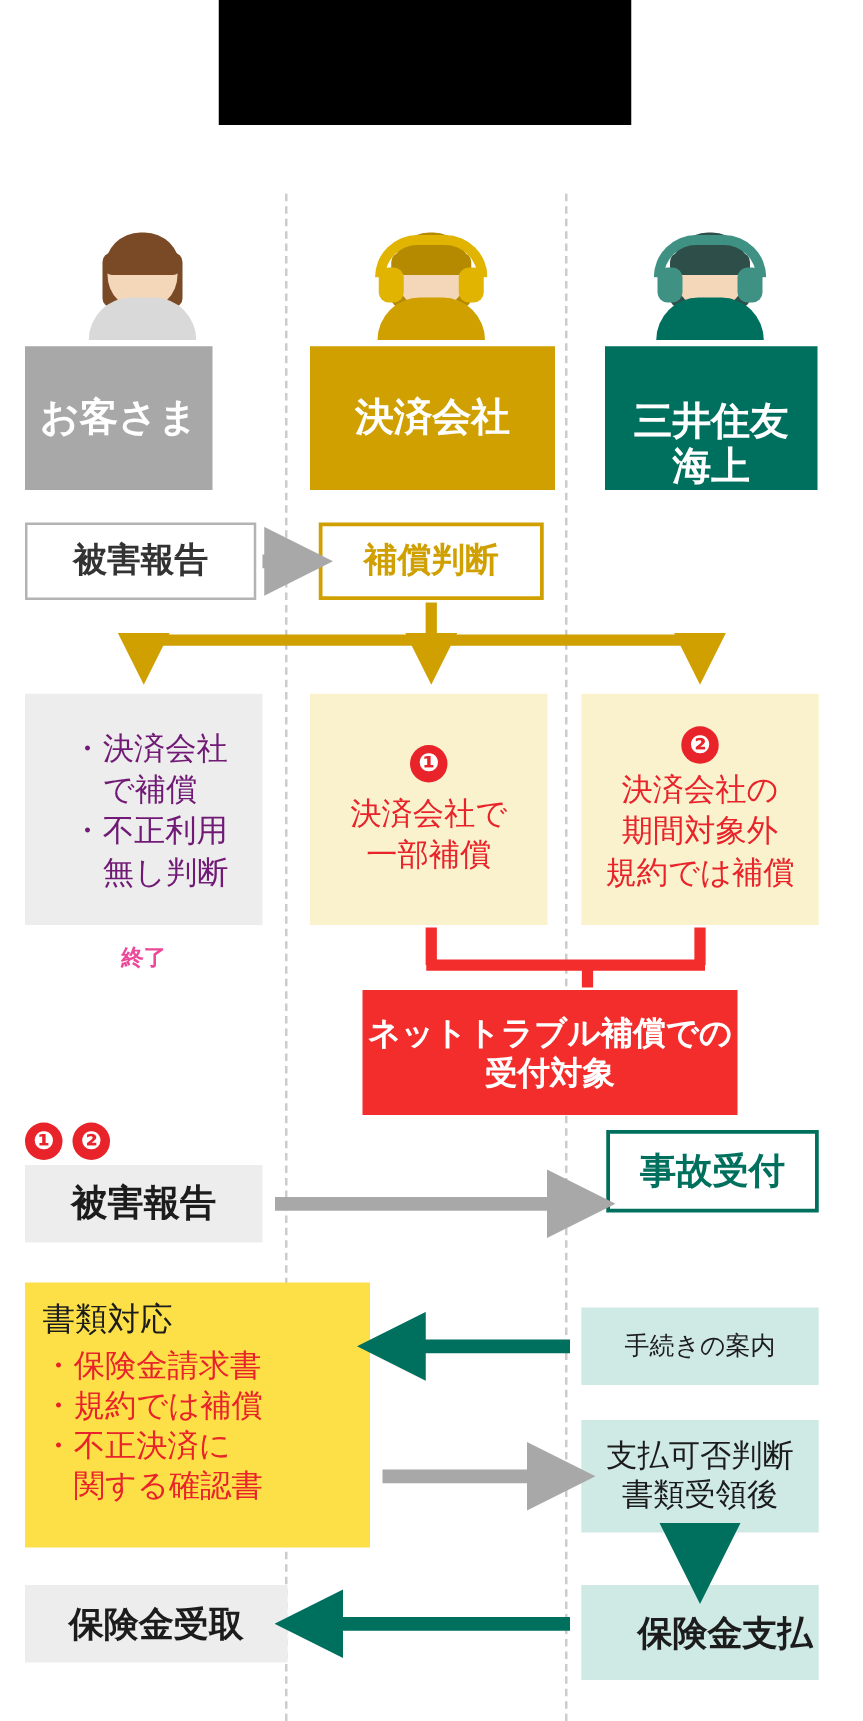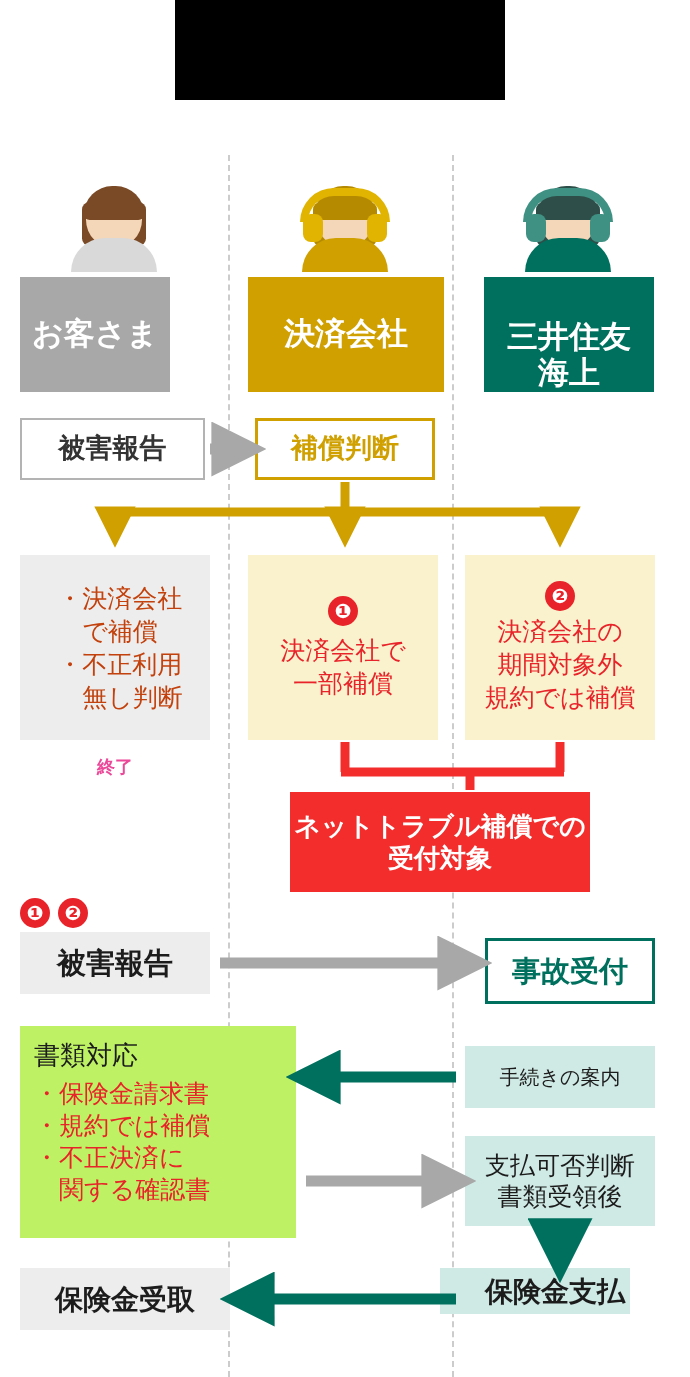--- a/index.html
+++ b/index.html
@@ -99,21 +99,21 @@
     border: 3px solid #cfa000; background: #ffffff;
     color: #cfa000; font-size: 27px; font-weight: bold;
   }
 
   
   .br1 { left: 20px; top: 555px; width: 190px; height: 185px; background:#ededed; }
   .br2 { left: 248px; top: 555px; width: 190px; height: 185px; background:#faf2cd; }
   .br3 { left: 465px; top: 555px; width: 190px; height: 185px; background:#faf2cd; }
 
   .br-text { font-size: 25px; }
-  .br1-text { color: #c2410c; text-align: left; padding-left: 10px; }
+  .br1-text { color: #701a75; text-align: left; padding-left: 10px; }
   .red-text { color: #e8232a; }
 
   .circnum {
     display: inline-block; width: 30px; height: 30px; line-height: 30px;
     border-radius: 50%; background: #e8232a; color: #ffffff;
     font-size: 20px; font-weight: bold; text-align: center;
   }
 
   .end-label {
     left: 20px; top: 748px; width: 190px; height: 40px;
@@ -125,42 +125,42 @@
     background: #f32c2c; color: #ffffff; font-size: 26px; font-weight: bold;
   }
 
   .nums-badge { left: 20px; top: 898px; width: 120px; height: 36px; display:flex; gap:8px; }
 
   .rep2 {
     left: 20px; top: 932px; width: 190px; height: 62px;
     background: #ededed; color: #1c1c1c; font-size: 29px; font-weight: bold;
   }
   .accept {
-    left: 485px; top: 938px; width: 170px; height: 66px;
+    left: 485px; top: 904px; width: 170px; height: 66px;
     font-size: 29px; font-weight: bold;
   }
 
   .docs {
     left: 20px; top: 1026px; width: 276px; height: 212px;
-    background: #bef264; padding: 12px 14px;
+    background: #fde047; padding: 12px 14px;
     display: block; text-align: left;
   }
   .docs-title { font-size: 26px; color: #1c1c1c; margin-bottom: 4px; }
   .docs-list { font-size: 25px; color: #e8232a; line-height: 1.28; }
 
   .guide {
     left: 465px; top: 1046px; width: 190px; height: 62px;
     font-size: 20px;
   }
   .afterdoc {
     left: 465px; top: 1136px; width: 190px; height: 90px;
     font-size: 25px;
   }
   .pay {
-    left: 440px; top: 1268px; width: 190px; height: 46px;
+    left: 465px; top: 1268px; width: 190px; height: 76px;
     font-size: 28px; font-weight: bold; padding-left: 40px;
   }
   .receive {
     left: 20px; top: 1268px; width: 210px; height: 62px;
     background: #ededed; color: #1c1c1c; font-size: 28px; font-weight: bold;
   }
 
   svg.arrow-layer {
     position: absolute; left: 0; top: 0; width: 690px; height: 1377px;
     pointer-events: none;

